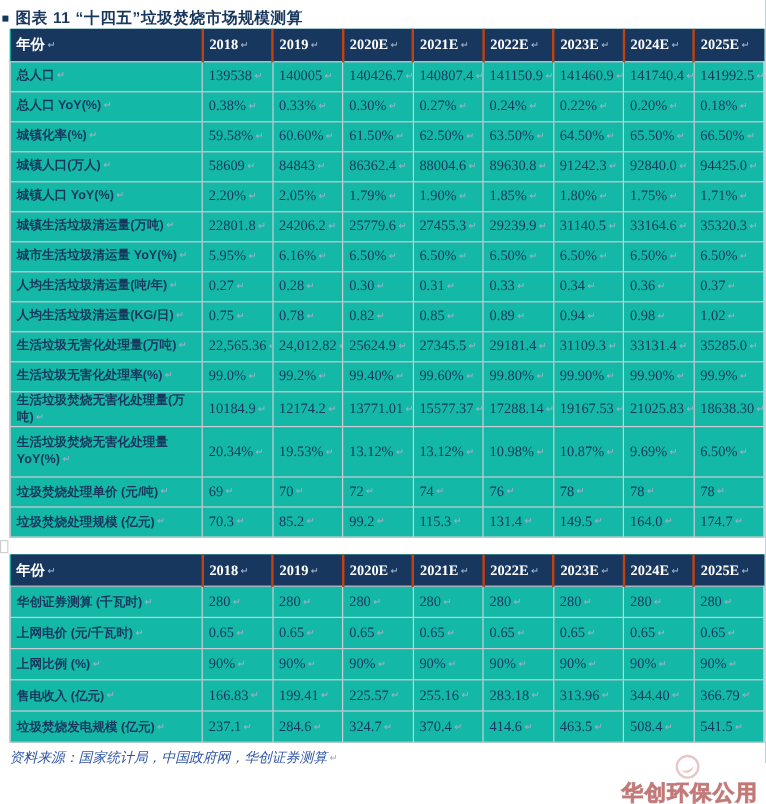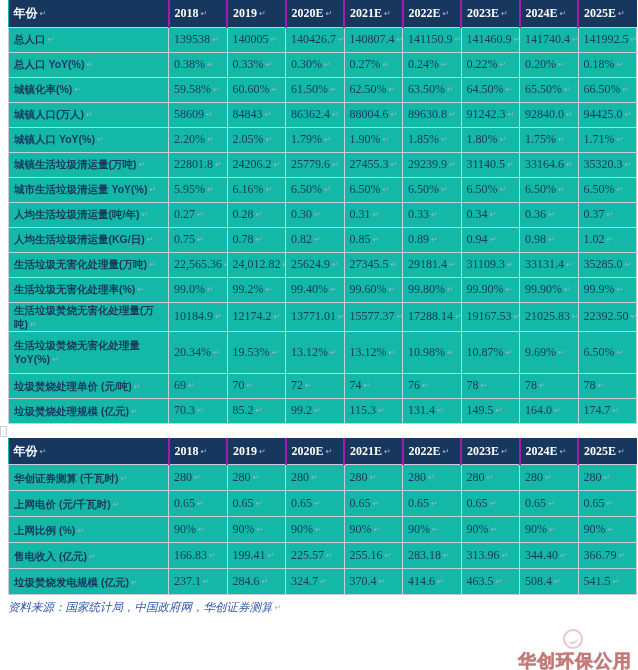--- a/index.html
+++ b/index.html
@@ -39,21 +39,21 @@
   }
   col.c-label { width:160px; }
   th {
     background:#17375E;
     color:#ffffff;
     font-weight:bold;
     text-align:left;
     font-size:12px;
     height:27px;
     padding:0 0 0 5px;
-    border-left:2px solid #a21caf;
+    border-left:2px solid #c2410c;
     vertical-align:middle;
   }
   th:first-child { border-left:none; font-family:"Liberation Sans", sans-serif; }
   tbody tr { height:25px; }
   tbody tr.tall { height:42px; }
   #table2 tbody tr { height:26px; }
   td {
     border:1px solid #c9cdd4;
     vertical-align:middle;
     font-size:12px;
@@ -131,20 +131,24 @@
     color:rgba(199,110,110,0.5);
     -webkit-text-stroke:0.8px rgba(178,88,88,0.65);
     font-family:"Liberation Sans", sans-serif;
   }
 </style>
 </head>
 <body>
 
 <div class="page">
 
+  <div class="fig-title">
+    <span class="bullet"></span>
+    <span class="t-text">图表 11  “十四五”垃圾焚烧市场规模测算</span>
+  </div>
 
   <table id="table1">
       <colgroup>
         <col class="c-label">
         <col>
         <col>
         <col>
         <col>
         <col>
         <col>
@@ -288,21 +292,21 @@
         </tr>
         <tr>
           <td class="lbl"><span class="ct">生活垃圾焚烧无害化处理量(万吨)</span></td>
           <td class="val"><span class="ct">10184.9</span></td>
           <td class="val"><span class="ct">12174.2</span></td>
           <td class="val"><span class="ct">13771.01</span></td>
           <td class="val"><span class="ct">15577.37</span></td>
           <td class="val"><span class="ct">17288.14</span></td>
           <td class="val"><span class="ct">19167.53</span></td>
           <td class="val"><span class="ct">21025.83</span></td>
-          <td class="val"><span class="ct">22392.50</span></td>
+          <td class="val"><span class="ct">18638.30</span></td>
         </tr>
         <tr class="tall">
           <td class="lbl"><span class="ct">生活垃圾焚烧无害化处理量 YoY(%)</span></td>
           <td class="val"><span class="ct">20.34%</span></td>
           <td class="val"><span class="ct">19.53%</span></td>
           <td class="val"><span class="ct">13.12%</span></td>
           <td class="val"><span class="ct">13.12%</span></td>
           <td class="val"><span class="ct">10.98%</span></td>
           <td class="val"><span class="ct">10.87%</span></td>
           <td class="val"><span class="ct">9.69%</span></td>

